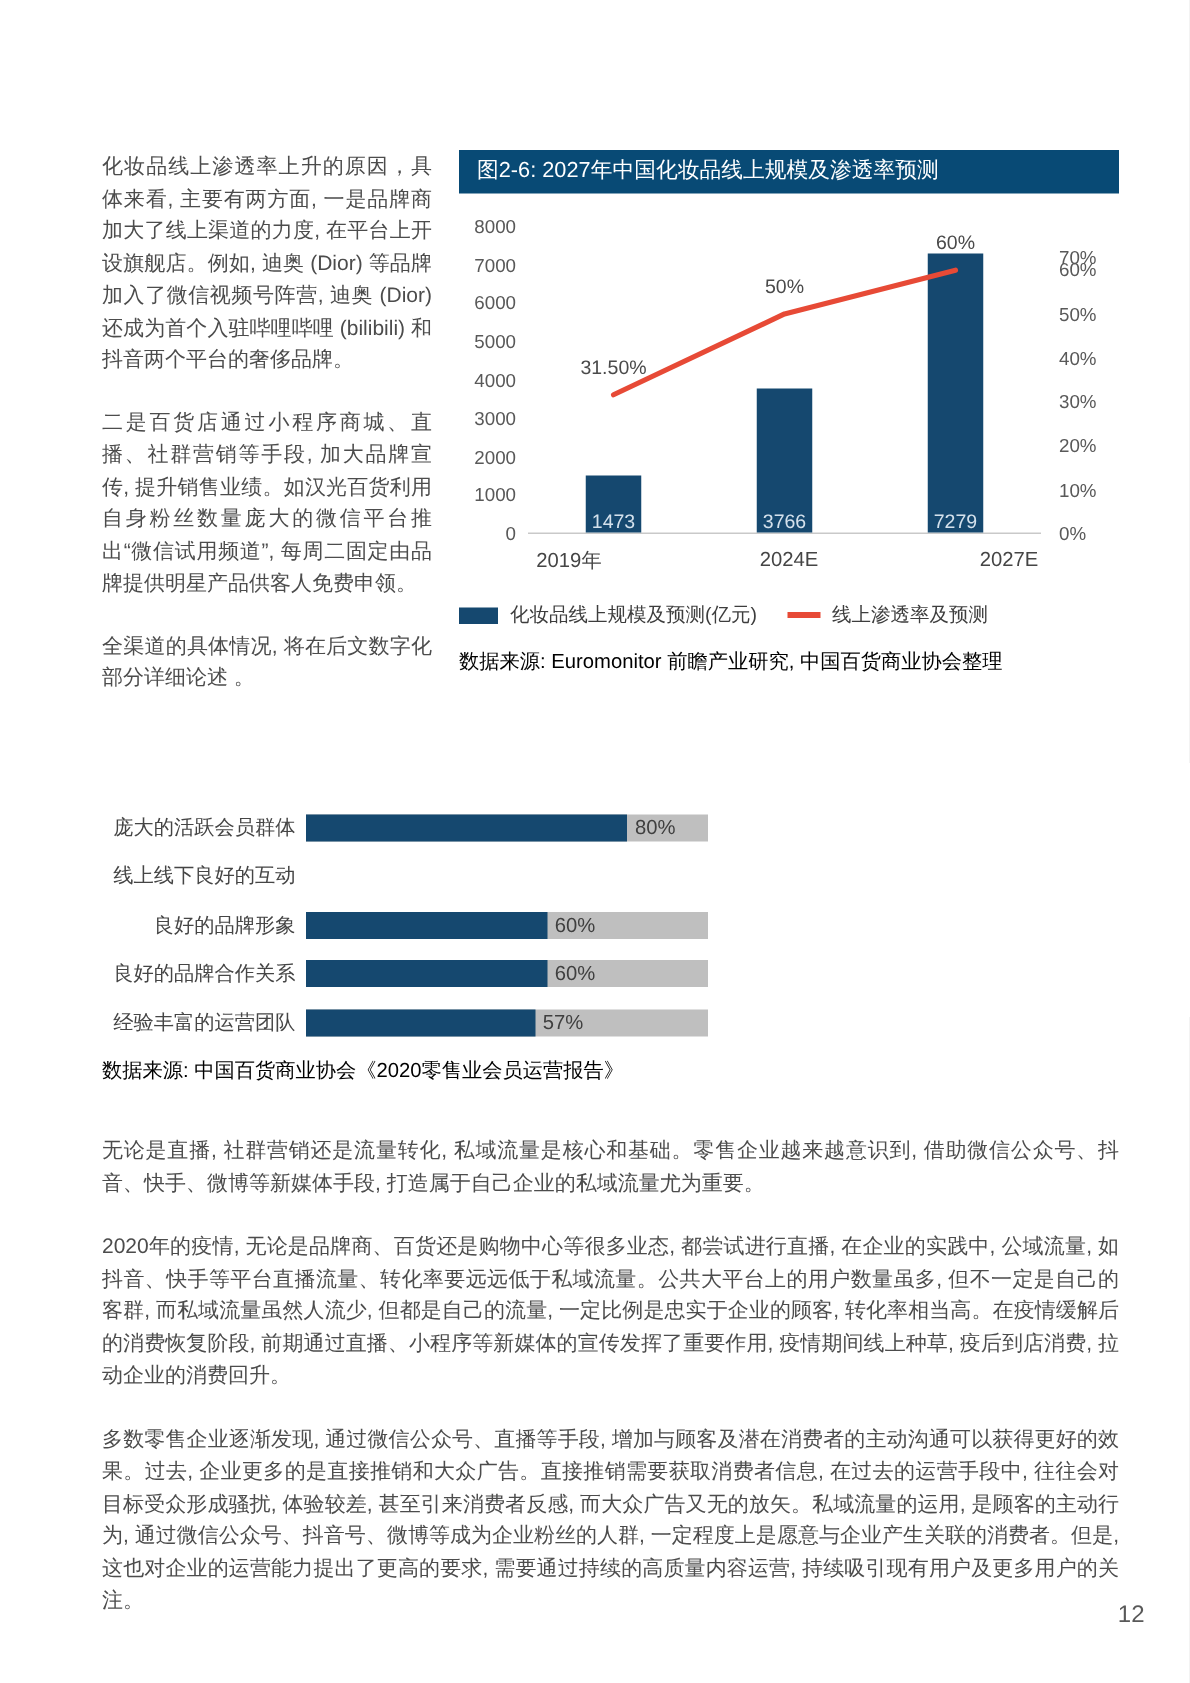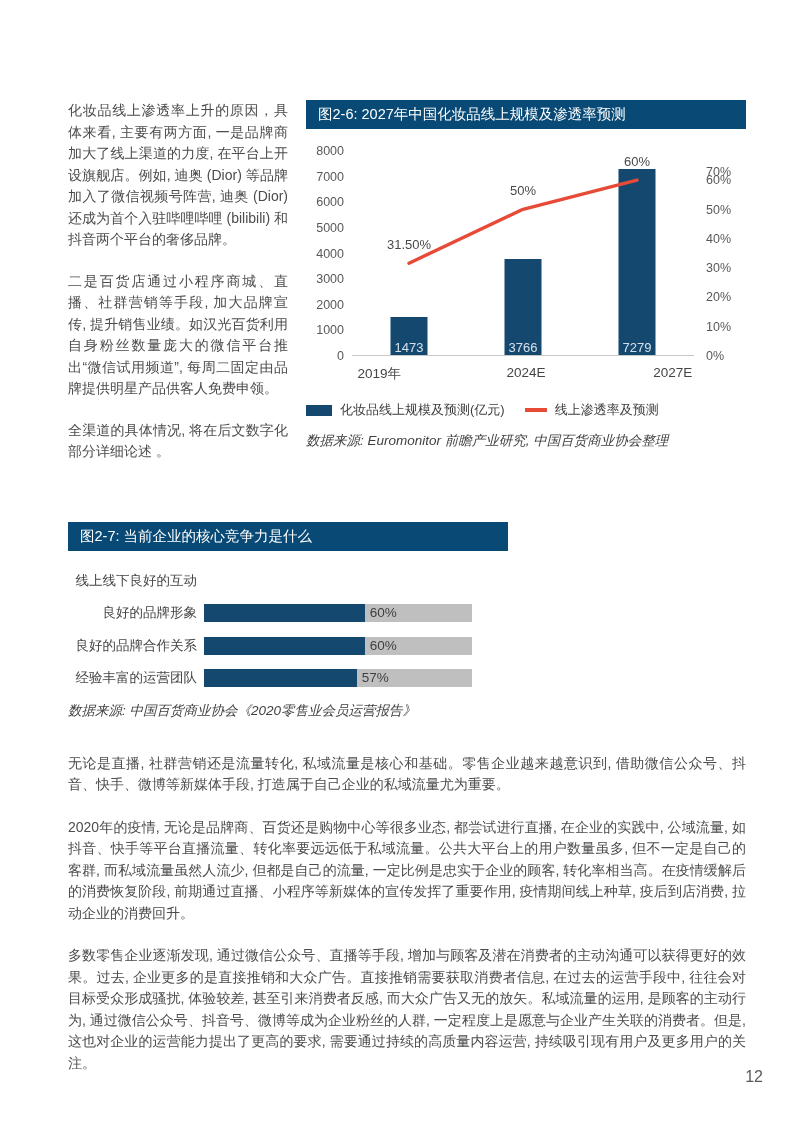--- a/index.html
+++ b/index.html
@@ -57,21 +57,21 @@
     white-space:nowrap; z-index:4;
   }
   .c26-xaxis { position:relative; height:20px; margin-top:9px; font-size:13.5px; color:#454545; }
   .c26-xlabel { position:absolute; transform:translateX(-50%); white-space:nowrap; }
   .c26-legend {
     display:flex; align-items:center; justify-content:flex-start; gap:8px;
     margin-top:16px; font-size:13px; color:#3d3d3d;
   }
   .legend-swatch { width:26px; height:11px; background:#15486f; display:inline-block; }
   .legend-dash { width:22px; height:3.5px; background:#e74a36; display:inline-block; margin-left:12px; }
-  .chart-source { font-style:italic; font-size:13.5px; color:#404040; margin-top:13px; }
+  .chart-source { font-size:13.5px; color:#000000; margin-top:13px; }
 
   
   .c27-body { padding-top:21px; }
   .c27-row { display:flex; align-items:center; margin-bottom:14.5px; }
   .c27-label { width:136px; padding-right:7px; text-align:right; font-size:13.5px; color:#454545; white-space:nowrap; }
   .c27-track { position:relative; width:268px; height:18px; background:#bfbfbf; }
   .c27-bar { position:absolute; left:0; top:0; bottom:0; background:#15486f; }
   .c27-val { position:absolute; top:0; line-height:18px; font-size:13.5px; color:#3f3f3f; padding-left:5px; }
 
   .top-row { margin-bottom:39px; }
@@ -148,22 +148,28 @@
             </div>
             <div class="chart-source">数据来源: Euromonitor 前瞻产业研究, 中国百货商业协会整理</div>
           </div>
         </div>
       </div>
     </div>
 
     <div class="row section-row">
       <div class="col-right">
         <div class="panel">
-          <div class="panel-header" style="background: rgb(8, 74, 117);">图2-7: 当前企业的核心竞争力是什么</div>
           <div class="c27-body" id="c27-body">
+              <div class="c27-row">
+                <div class="c27-label">庞大的活跃会员群体</div>
+                <div class="c27-track" style="background: rgb(191, 191, 191);">
+                  <div class="c27-bar" style="width: 80%; background: rgb(21, 72, 111);"></div>
+                  <div class="c27-val" style="left: 80%;">80%</div>
+                </div>
+              </div>
               <div class="c27-row">
                 <div class="c27-label">线上线下良好的互动</div>
               </div>
               <div class="c27-row">
                 <div class="c27-label">良好的品牌形象</div>
                 <div class="c27-track" style="background: rgb(191, 191, 191);">
                   <div class="c27-bar" style="width: 60%; background: rgb(21, 72, 111);"></div>
                   <div class="c27-val" style="left: 60%;">60%</div>
                 </div>
               </div>

